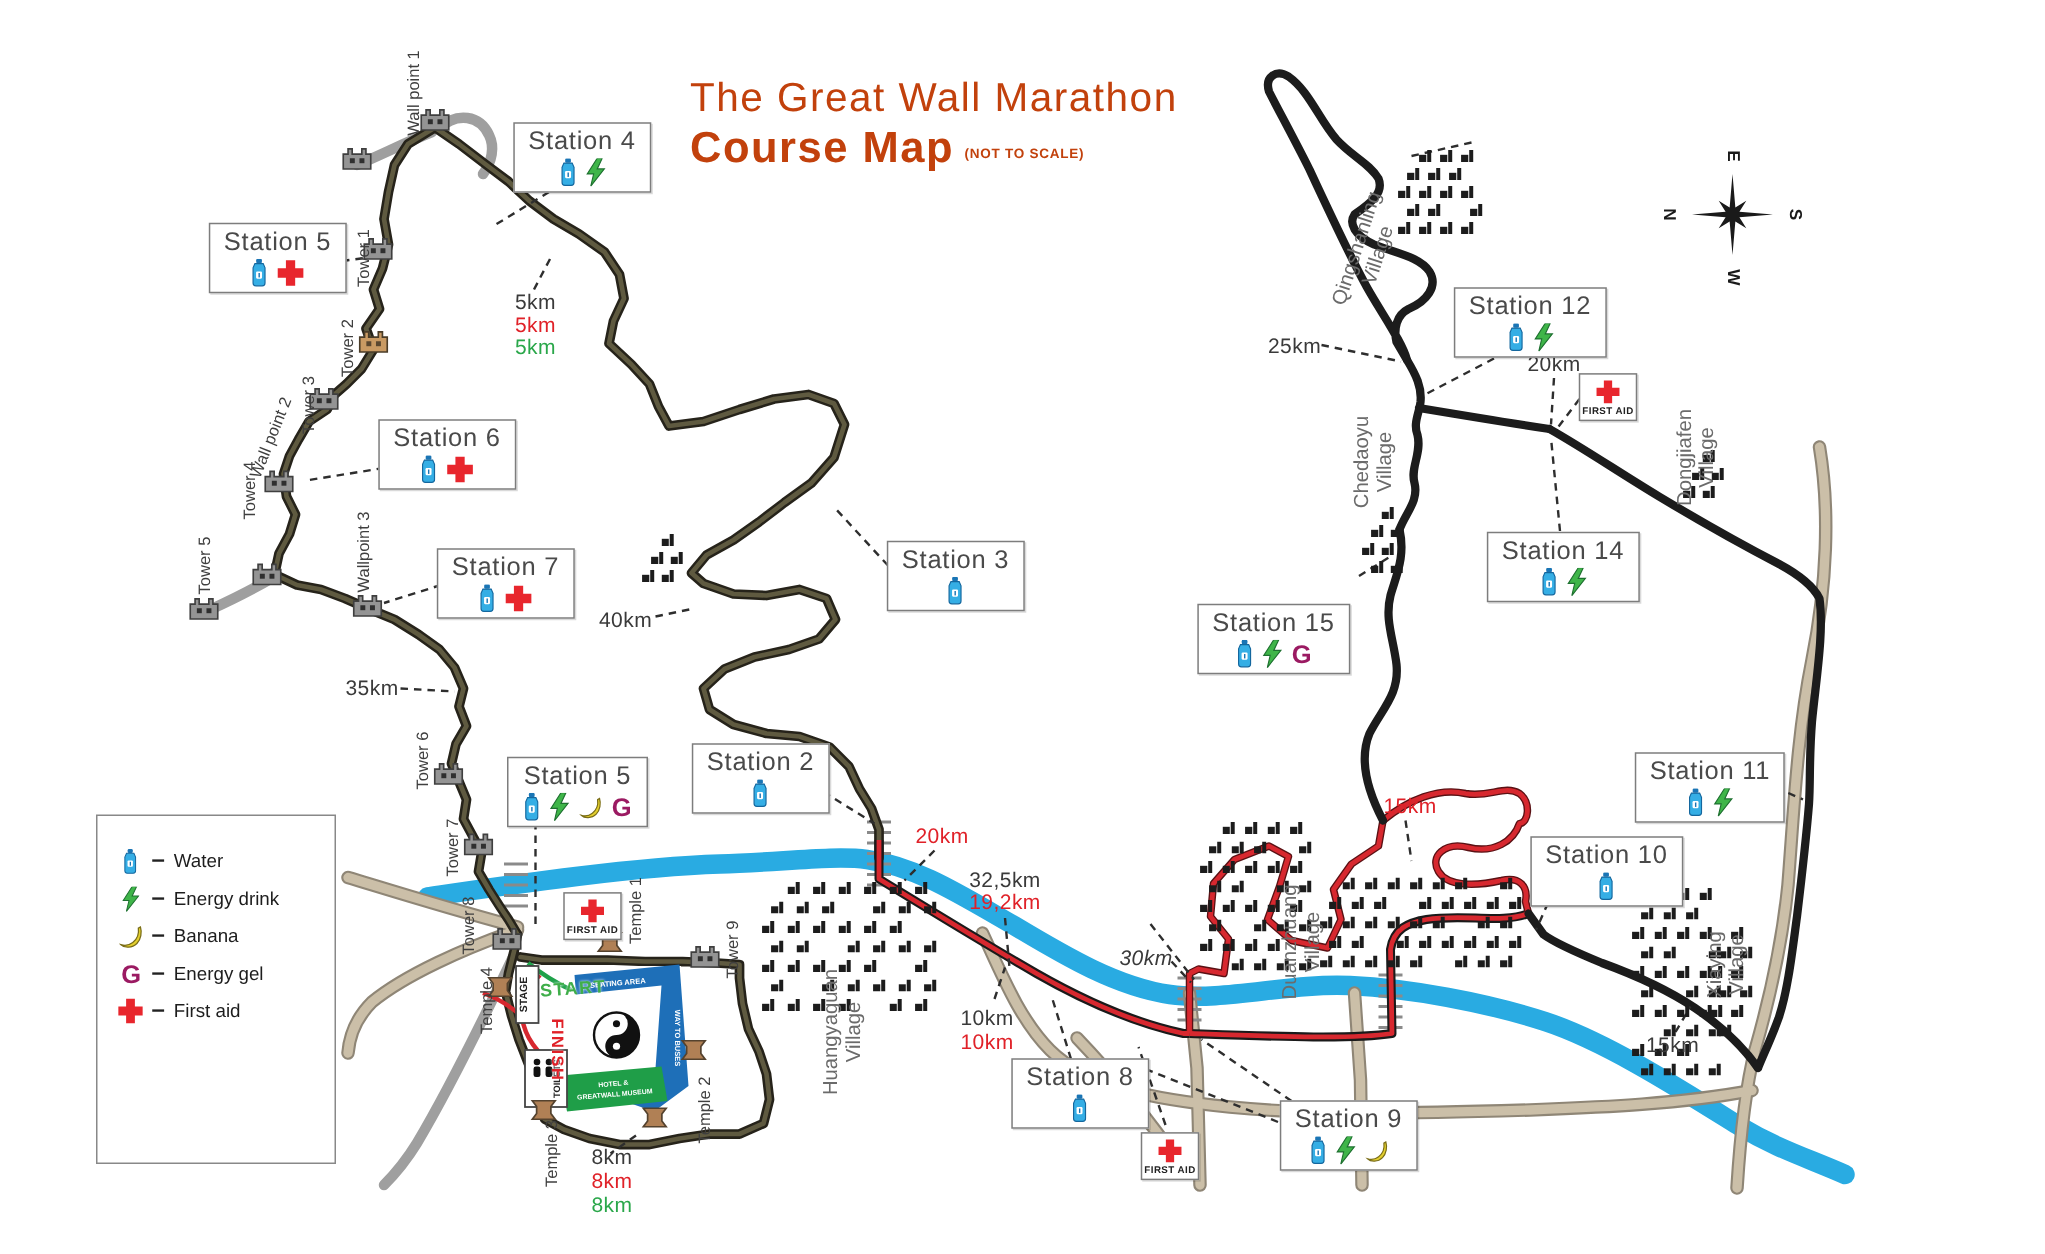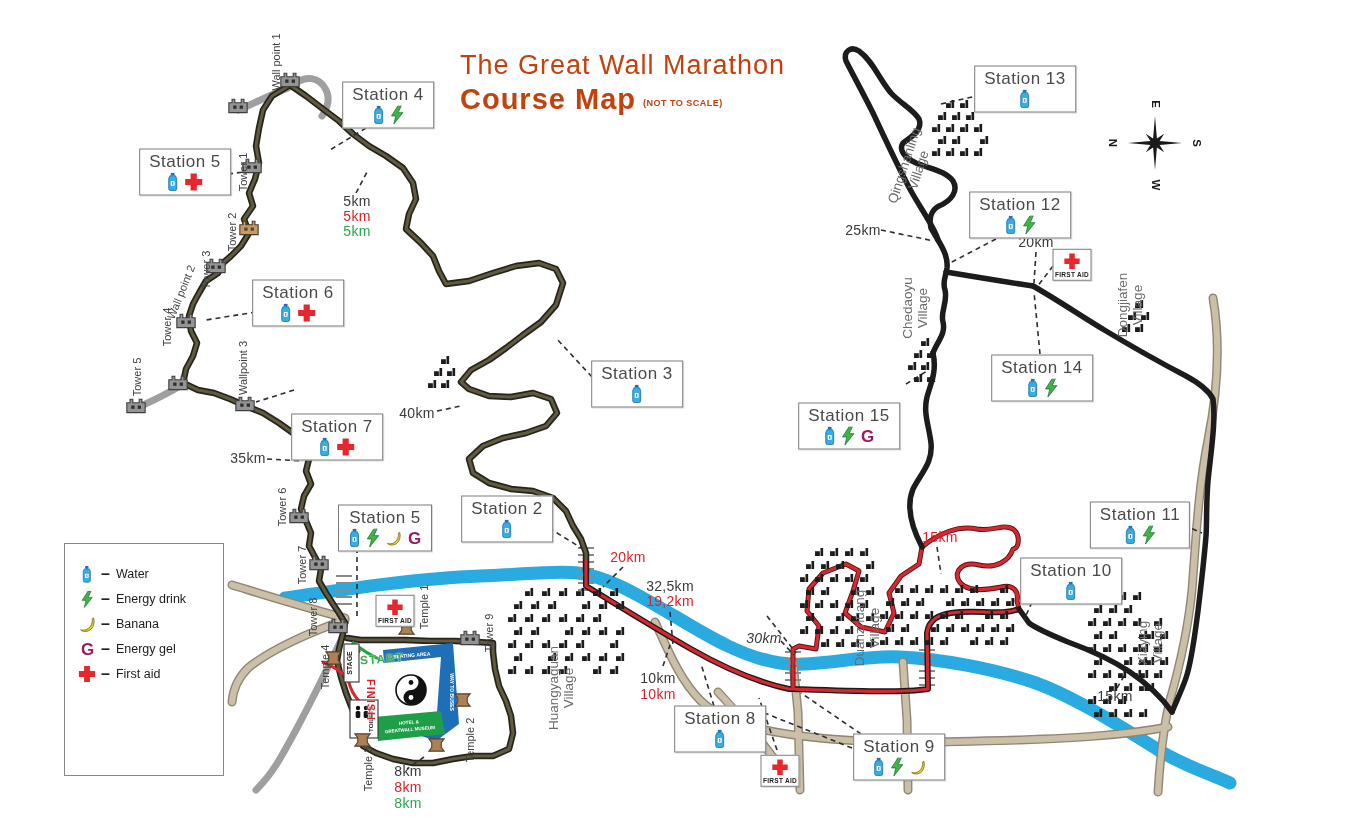--- a/index.html
+++ b/index.html
@@ -601,21 +601,21 @@
       <div class="st-name">Station 6</div>
       <div class="st-icons">
         <svg width="13" height="19">
           <use href="#sym-water"></use>
         </svg>
         <svg width="19" height="19">
           <use href="#sym-cross"></use>
         </svg>
       </div>
     </div>
-    <div class="station" style="left: 337px; top: 389px; margin-top: 48px;">
+    <div class="station" style="left: 337px; top: 389px;">
       <div class="st-name">Station 7</div>
       <div class="st-icons">
         <svg width="13" height="19">
           <use href="#sym-water"></use>
         </svg>
         <svg width="19" height="19">
           <use href="#sym-cross"></use>
         </svg>
       </div>
     </div>
@@ -661,28 +661,20 @@
       </div>
     </div>
     <div class="station" style="left: 1020px; top: 215px;">
       <div class="st-name">Station 12</div>
       <div class="st-icons">
         <svg width="13" height="19">
           <use href="#sym-water"></use>
         </svg>
         <svg width="14" height="19">
           <use href="#sym-bolt"></use>
-        </svg>
-      </div>
-    </div>
-    <div class="station" style="left: 1025px; top: 89px;">
-      <div class="st-name">Station 13</div>
-      <div class="st-icons">
-        <svg width="13" height="19">
-          <use href="#sym-water"></use>
         </svg>
       </div>
     </div>
     <div class="station" style="left: 1042px; top: 378px;">
       <div class="st-name">Station 14</div>
       <div class="st-icons">
         <svg width="13" height="19">
           <use href="#sym-water"></use>
         </svg>
         <svg width="14" height="19">

